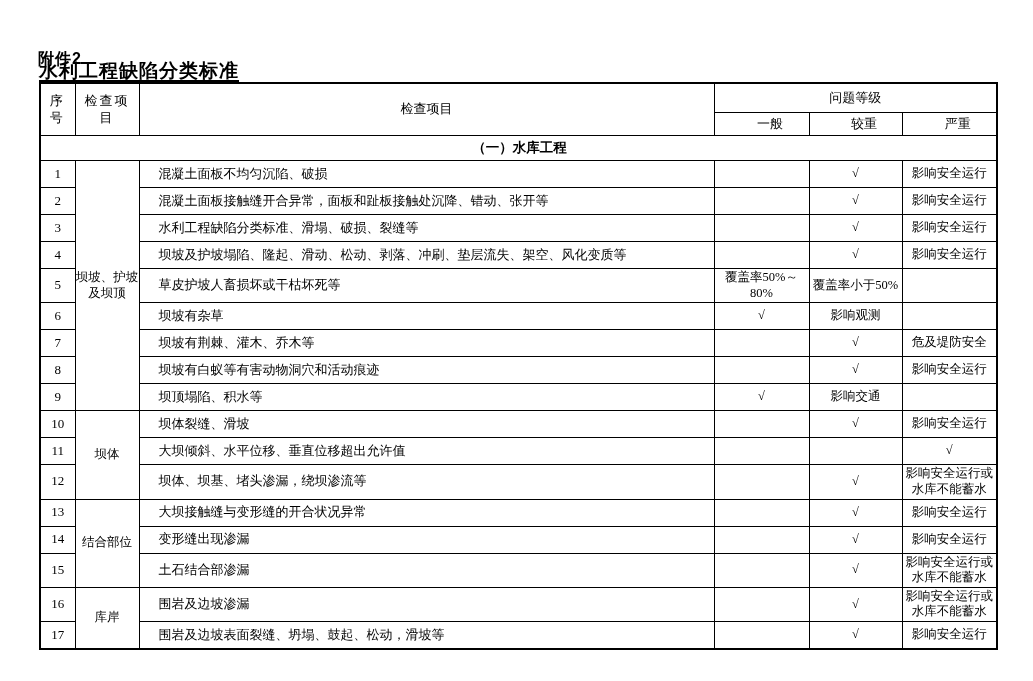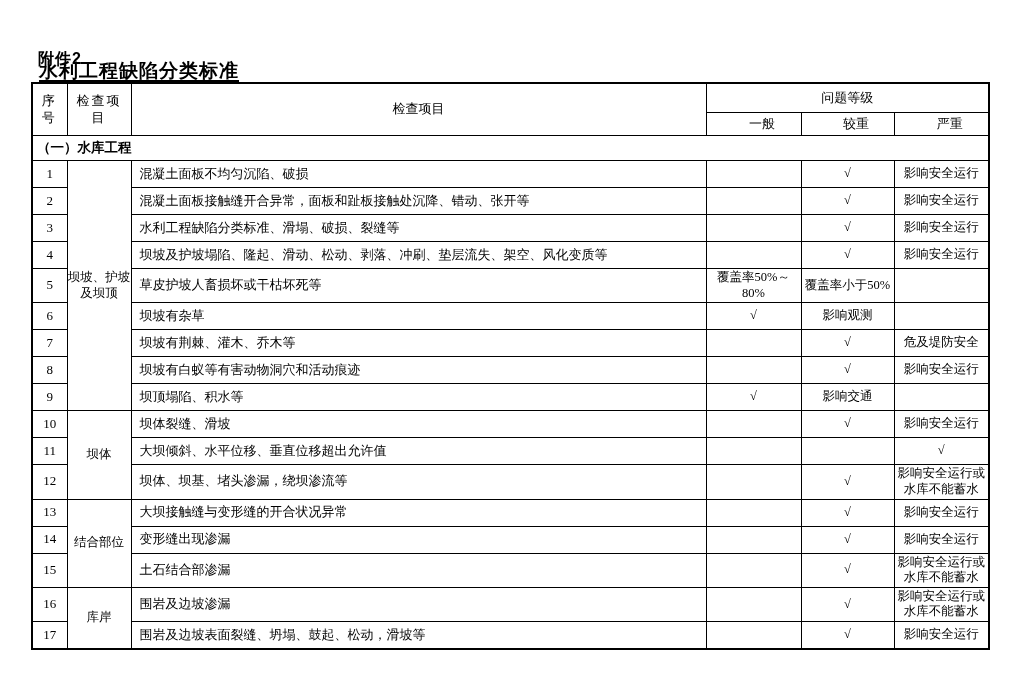--- a/index.html
+++ b/index.html
@@ -38,21 +38,21 @@
     font-size: 19px;
     letter-spacing: 1px;
   }
   .title span {
     text-decoration: underline;
     text-decoration-thickness: 2px;
     text-underline-offset: 3px;
   }
   table.main-table {
     position: absolute;
-    left: 31px;
+    left: 39px;
     top: 82px;
     width: 957px;
     border-collapse: collapse;
     table-layout: fixed;
     border: 2px solid #000000;
   }
   .main-table th, .main-table td {
     border: 1px solid #000000;
     font-size: 13px;
     font-weight: normal;
@@ -60,36 +60,36 @@
     vertical-align: middle;
     padding: 1px 2px;
     line-height: 1.3;
     overflow: hidden;
   }
   .main-table thead tr.hrow1 th { height: 26px; }
   .main-table thead tr.hrow2 th { height: 20px; padding-left: 19px; }
   th.h-serial { letter-spacing: 3px; }
   th.h-item   { letter-spacing: 2px; }
   tr.section-row td {
-    text-align: left;
+    text-align: center;
     font-family: "Liberation Sans", sans-serif;
     font-weight: bold;
     font-size: 13.5px;
     height: 22px;
     padding-left: 4px;
   }
   td.cell-no { height: 24px; }
   td.cell-item {
     padding: 1px 0;
     font-size: 12.5px;
     line-height: 1.25;
   }
   td.cell-desc {
     text-align: left;
-    padding-left: 8px;
+    padding-left: 19px;
     white-space: nowrap;
   }
   td.cell-level {
     font-size: 12.5px;
     padding: 1px 2px;
     line-height: 1.25;
   }
 </style>
 </head>
 <body>

